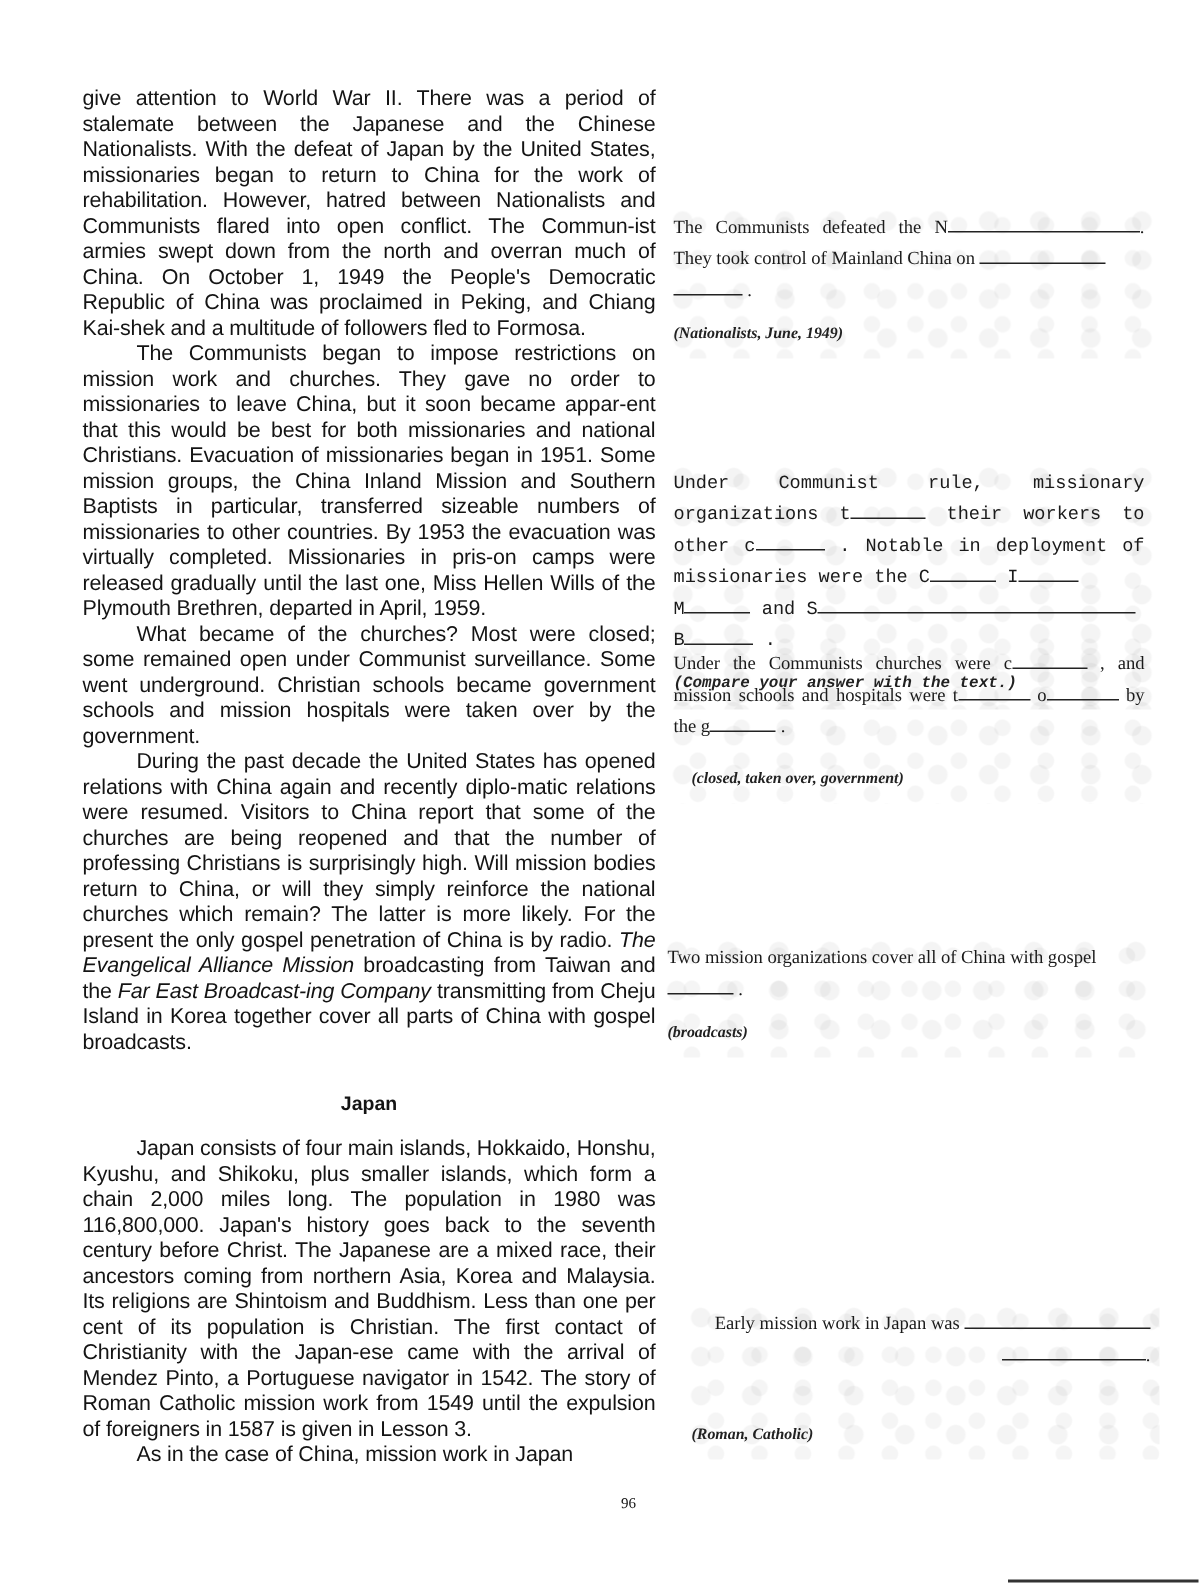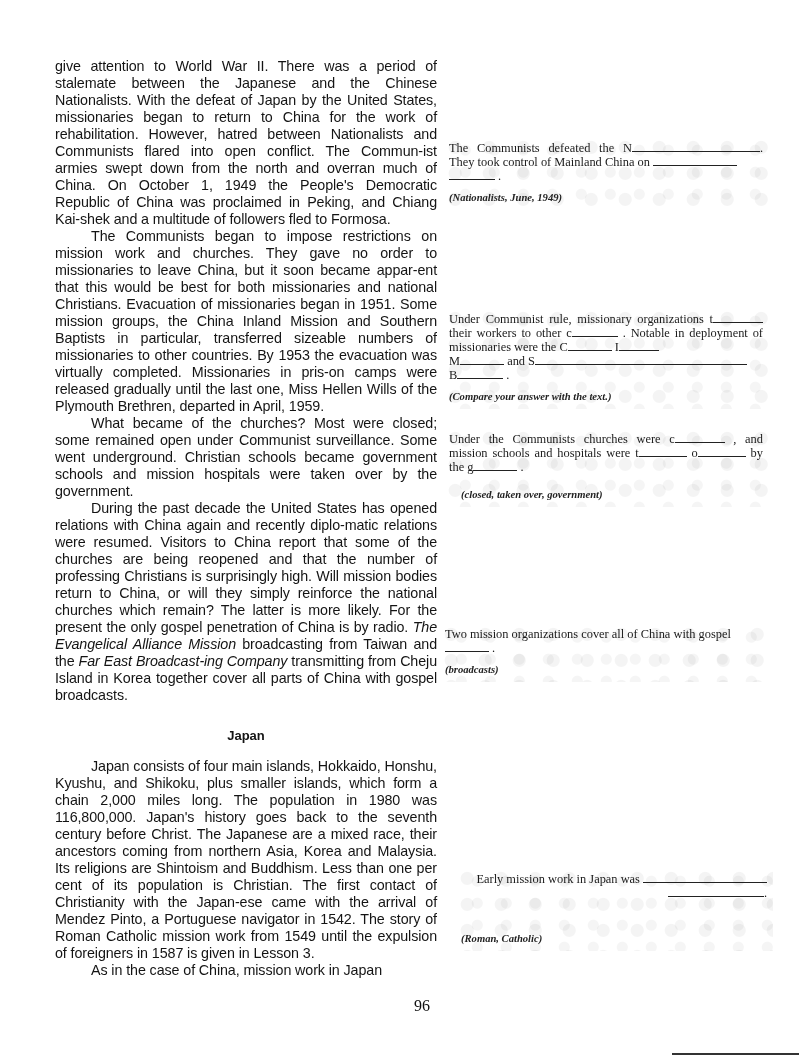--- a/index.html
+++ b/index.html
@@ -14,38 +14,38 @@
     .main p { margin: 0; }
     .main p.indent { text-indent: 36px; }
     .main .heading {
       text-align: center; font-weight: bold; font-size: 13px;
       margin: 23px 0 14px 0; letter-spacing: 0;
     }
     .main p.tail { text-align: left; }
 
     .box {
       position: absolute; left: 445px; width: 314px;
-      font-family: "Liberation Serif", serif; font-size: 12.4px; line-height: 13px;
+      font-family: "Liberation Serif", serif; font-size: 12.4px; line-height: 21px;
       color: #1a1a1a; text-align: justify;
       background-image:
         radial-gradient(circle at 30% 40%, rgba(0,0,0,0.045) 0 6px, transparent 7px),
         radial-gradient(circle at 70% 60%, rgba(0,0,0,0.04) 0 5px, transparent 6px);
       background-size: 34px 26px, 29px 22px;
       padding: 4px 6px 6px 4px;
     }
     .box .q { margin: 0; }
     .box .ans {
       margin-top: 8px; font-style: italic; font-weight: bold; font-size: 10.6px;
       color: #222;
     }
     .blank { display: inline-block; border-bottom: 1px solid #222; height: 10px; vertical-align: baseline; }
 
     .pagenum {
       position: absolute; left: 414px; top: 997px;
-      font-family: "Liberation Serif", serif; font-size: 16px; color: #111;
+      font-family: "Liberation Serif", serif; font-size: 10px; color: #111;
     }
     .edge-line {
       position: absolute; left: 672px; top: 1053px; width: 127px; height: 2px; background: #333;
     }
   </style>
 </head>
 <body>
 
 <div class="page">
 
@@ -57,21 +57,21 @@
     <div class="heading">Japan</div>
     <p class="indent">Japan consists of four main islands, Hokkaido, Honshu, Kyushu, and Shikoku, plus smaller islands, which form a chain 2,000 miles long. The population in 1980 was 116,800,000. Japan's history goes back to the seventh century before Christ. The Japanese are a mixed race, their ancestors coming from northern Asia, Korea and Malaysia. Its religions are Shintoism and Buddhism. Less than one per cent of its population is Christian. The first contact of Christianity with the Japan-ese came with the arrival of Mendez Pinto, a Portuguese navigator in 1542. The story of Roman Catholic mission work from 1549 until the expulsion of foreigners in 1587 is given in Lesson 3.</p>
     <p class="indent tail">As in the case of China, mission work in Japan</p>
   </div>
 
   <div class="box" style="top:137px;">
     <p class="q"><span>The Communists defeated the N</span><span class="blank" style="width:128px"></span><span>. They took control of Mainland China on </span><span class="blank" style="width:84px"></span><br><span class="blank" style="width:46px"></span><span> .</span></p>
     <div class="ans">(Nationalists, June, 1949)</div>
   </div>
 
-  <div class="box" style="top:308px;">
+  <div class="box" style="top:308px;font-family:Liberation Mono, monospace;">
     <p class="q"><span>Under Communist rule, missionary organizations t</span><span class="blank" style="width:50px"></span><span> their workers to other c</span><span class="blank" style="width:46px"></span><span> . Notable in deployment of missionaries were the C</span><span class="blank" style="width:44px"></span><span> I</span><span class="blank" style="width:40px"></span><br><span> M</span><span class="blank" style="width:44px"></span><span> and S</span><span class="blank" style="width:212px"></span><br><span> B</span><span class="blank" style="width:46px"></span><span> .</span></p>
     <div class="ans">(Compare your answer with the text.)</div>
   </div>
 
   <div class="box" style="top:428px;">
     <p class="q"><span>Under the Communists churches were c</span><span class="blank" style="width:50px"></span><span> , and mission schools and hospitals were t</span><span class="blank" style="width:48px"></span><span> o</span><span class="blank" style="width:48px"></span><span> by the g</span><span class="blank" style="width:44px"></span><span> .</span></p>
     <div class="ans" style="margin-top:14px; padding-left:12px;">(closed, taken over, government)</div>
   </div>
 
   <div class="box" style="top:624px; left:441px;">

